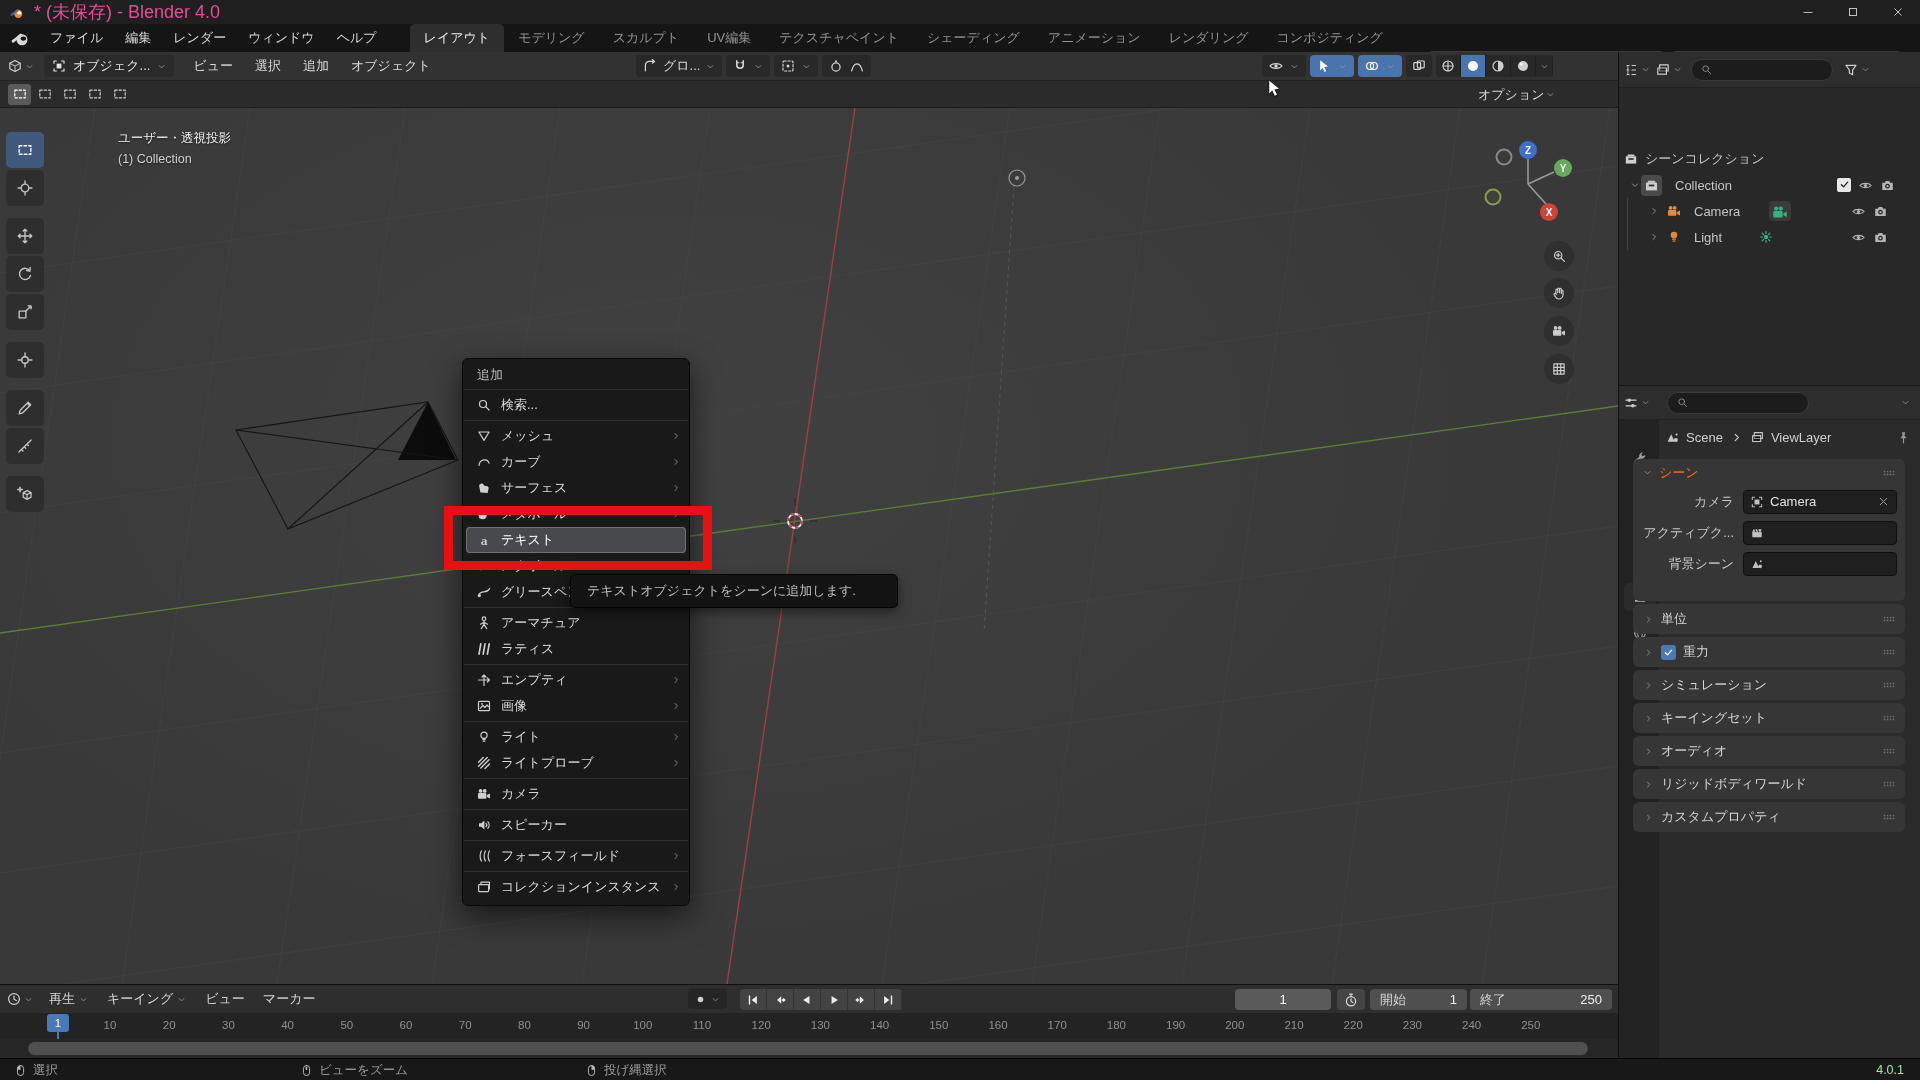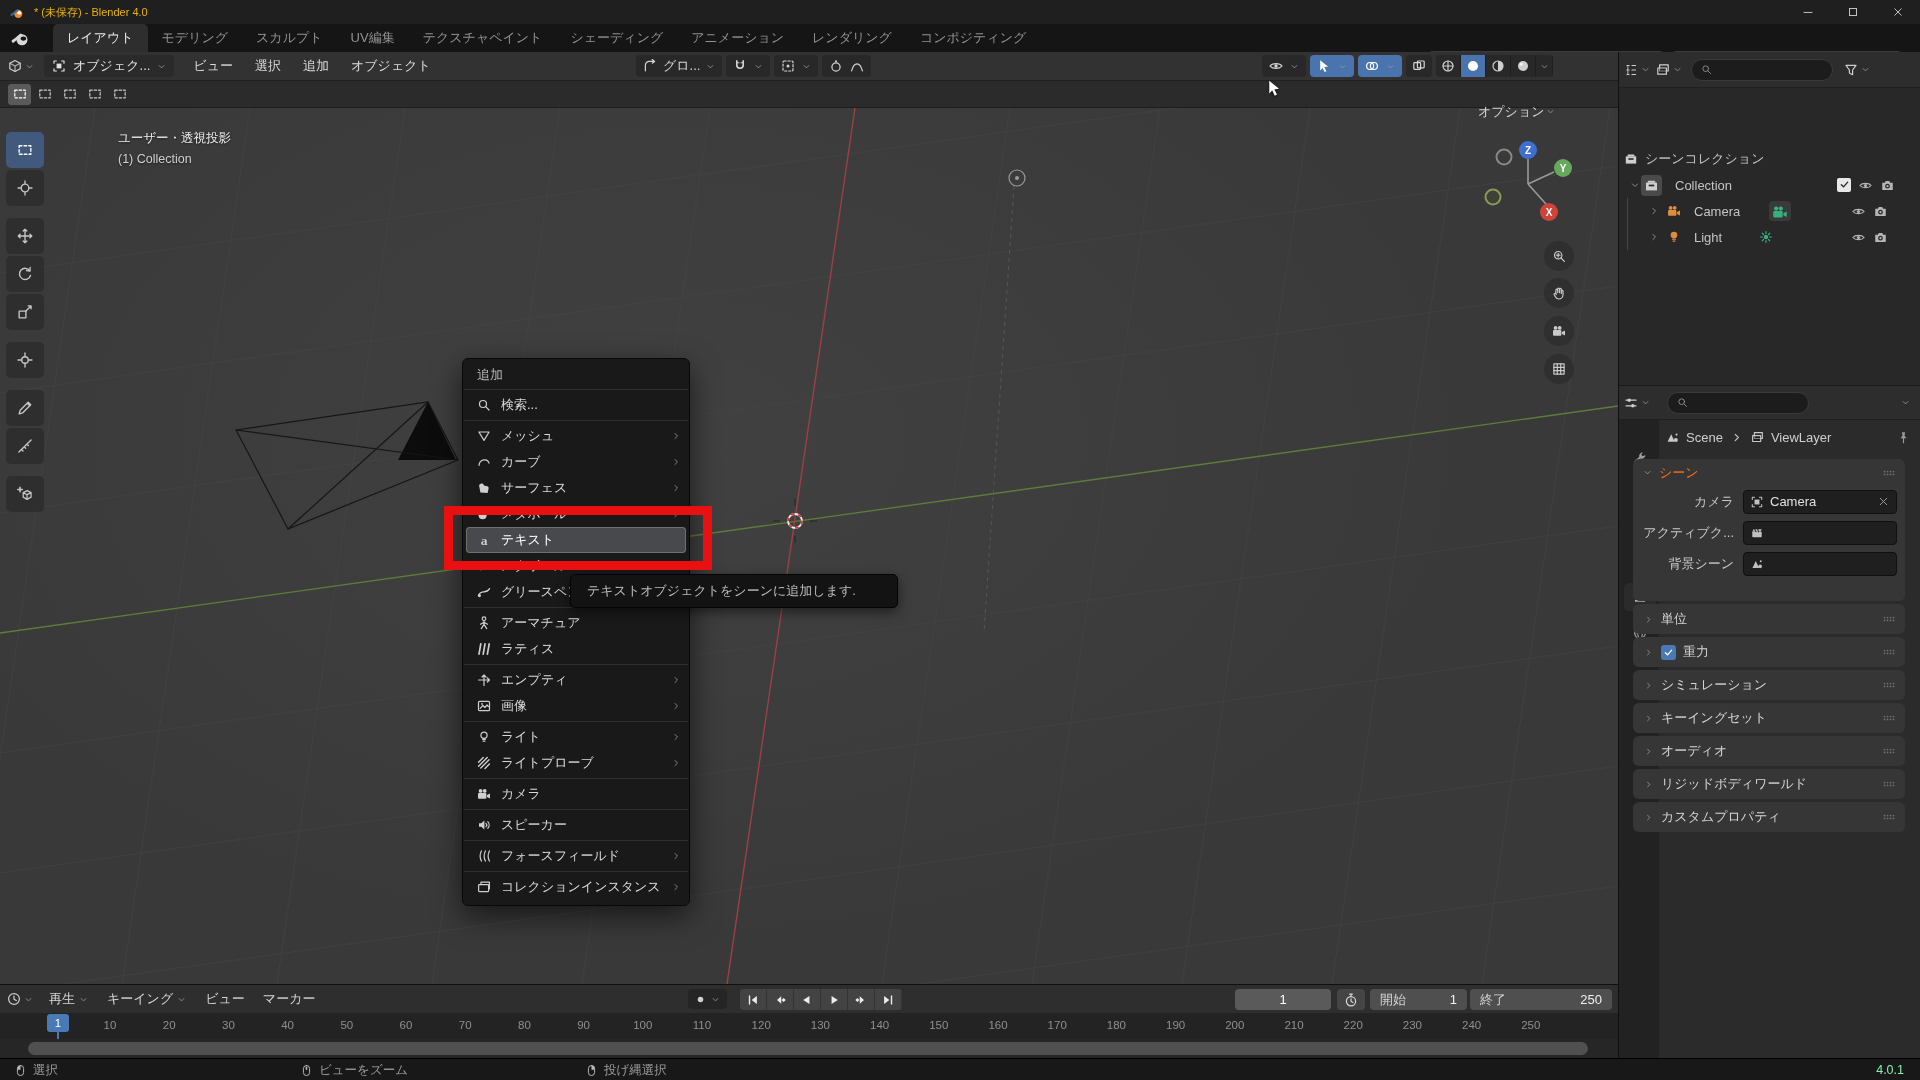--- a/index.html
+++ b/index.html
@@ -7,21 +7,21 @@
     font-family:"Liberation Sans", sans-serif; }
   #root { position:relative; width:1920px; height:1080px; background:#101010; color:#c9c9c9; font-size:13px; }
   .icon { display:inline-block; width:16px; height:16px; flex:0 0 auto; }
   .icon svg { width:100%; height:100%; display:block; }
   .chev { width:11px; height:11px; color:#9a9a9a; }
 
   
   .titlebar { position:absolute; left:0; top:0; width:1920px; height:24px; background:#1f1f1f;
     display:flex; align-items:center; }
   .titlebar .icon { width:15px; height:15px; margin-left:10px; }
-  .title { color:#eab308; font-size:11px; margin-left:9px; }
+  .title { color:#ec4899; font-size:18px; margin-left:9px; }
   .winbtns { position:absolute; right:0; top:0; height:24px; display:flex; }
   .wbtn { width:45px; height:24px; display:flex; align-items:center; justify-content:center; color:#c7c7c7; }
   .wbtn svg { width:14px; height:14px; fill:none; stroke-width:1.1; }
 
   
   .topbar { position:absolute; left:0; top:24px; width:1920px; height:28px; background:#151515;
     display:flex; align-items:center; }
   .topbar > .icon { width:20px; height:20px; margin-left:11px; color:#d5d5d5; }
   #topbar-menus { display:flex; margin-left:8px; }
   #topbar-menus span { padding:0 11px; line-height:28px; color:#d8d8d8; }
@@ -56,21 +56,21 @@
   .sbtn { width:25px; height:22px; background:#282828; display:flex; align-items:center; justify-content:center;
     color:#cfcfcf; border-right:1px solid #1f1f1f; }
   .sbtn.active { background:#4a74ad; color:#fff; }
   .vtools { position:absolute; left:0; top:81px; width:1618px; height:27px; background:#2b2b2b;
     border-bottom:1px solid #1d1d1d; display:flex; align-items:center; z-index:12; }
   .smodes { display:flex; gap:2px; margin-left:8px; }
   .smode { width:23px; height:21px; border-radius:3px; display:flex; align-items:center; justify-content:center;
     color:#c9c9c9; }
   .smode.active { background:#5a5a5a; color:#fff; }
   .options-pill { position:absolute; left:1478px; top:3px; height:21px; display:flex; align-items:center;
-    gap:0; color:#d4d4d4;margin-top:17px; }
+    gap:0; color:#d4d4d4; }
 
   
   .scene-area { position:absolute; left:0; top:108px; width:1618px; height:876px; z-index:1;
     background:radial-gradient(1100px 700px at 42% 38%, #414141, #393939 75%); }
   .vp-text { position:absolute; z-index:5; color:#f0f0f0; font-size:12.5px; text-shadow:0 1px 2px rgba(0,0,0,.5); }
   #toolbar { position:absolute; left:6px; top:132px; z-index:10; display:flex; flex-direction:column; gap:2px; }
   .tbtn { width:38px; height:36px; background:rgba(46,46,46,.92); border-radius:5px; display:flex;
     align-items:center; justify-content:center; color:#c6c6c6; }
   .tbtn .icon { width:18px; height:18px; }
   .tbtn.active { background:#41597c; color:#fff; }
@@ -216,20 +216,27 @@
   </div>
 
   <div class="topbar">
     <span class="icon">
         <svg viewBox="0 0 16 16" fill="none" stroke="currentColor" stroke-width="1.2" stroke-linecap="round" stroke-linejoin="round">
           <circle cx="8.8" cy="9.4" r="4.4" fill="#d8d8d8" stroke="none"></circle>
           <ellipse cx="9.9" cy="8.4" rx="2.2" ry="1.7" fill="#151515" stroke="none"></ellipse>
           <path d="M1.6 10.6 C3.6 9.2 6.2 7 7.8 5.6" stroke="#d8d8d8" stroke-width="2.2"></path>
         </svg>
       </span>
+    <div id="topbar-menus">
+        <span>ファイル</span>
+        <span>編集</span>
+        <span>レンダー</span>
+        <span>ウィンドウ</span>
+        <span>ヘルプ</span>
+      </div>
     <div id="workspace-tabs">
         <span class="wtab active">レイアウト</span>
         <span class="wtab">モデリング</span>
         <span class="wtab">スカルプト</span>
         <span class="wtab">UV編集</span>
         <span class="wtab">テクスチャペイント</span>
         <span class="wtab">シェーディング</span>
         <span class="wtab">アニメーション</span>
         <span class="wtab">レンダリング</span>
         <span class="wtab">コンポジティング</span>

